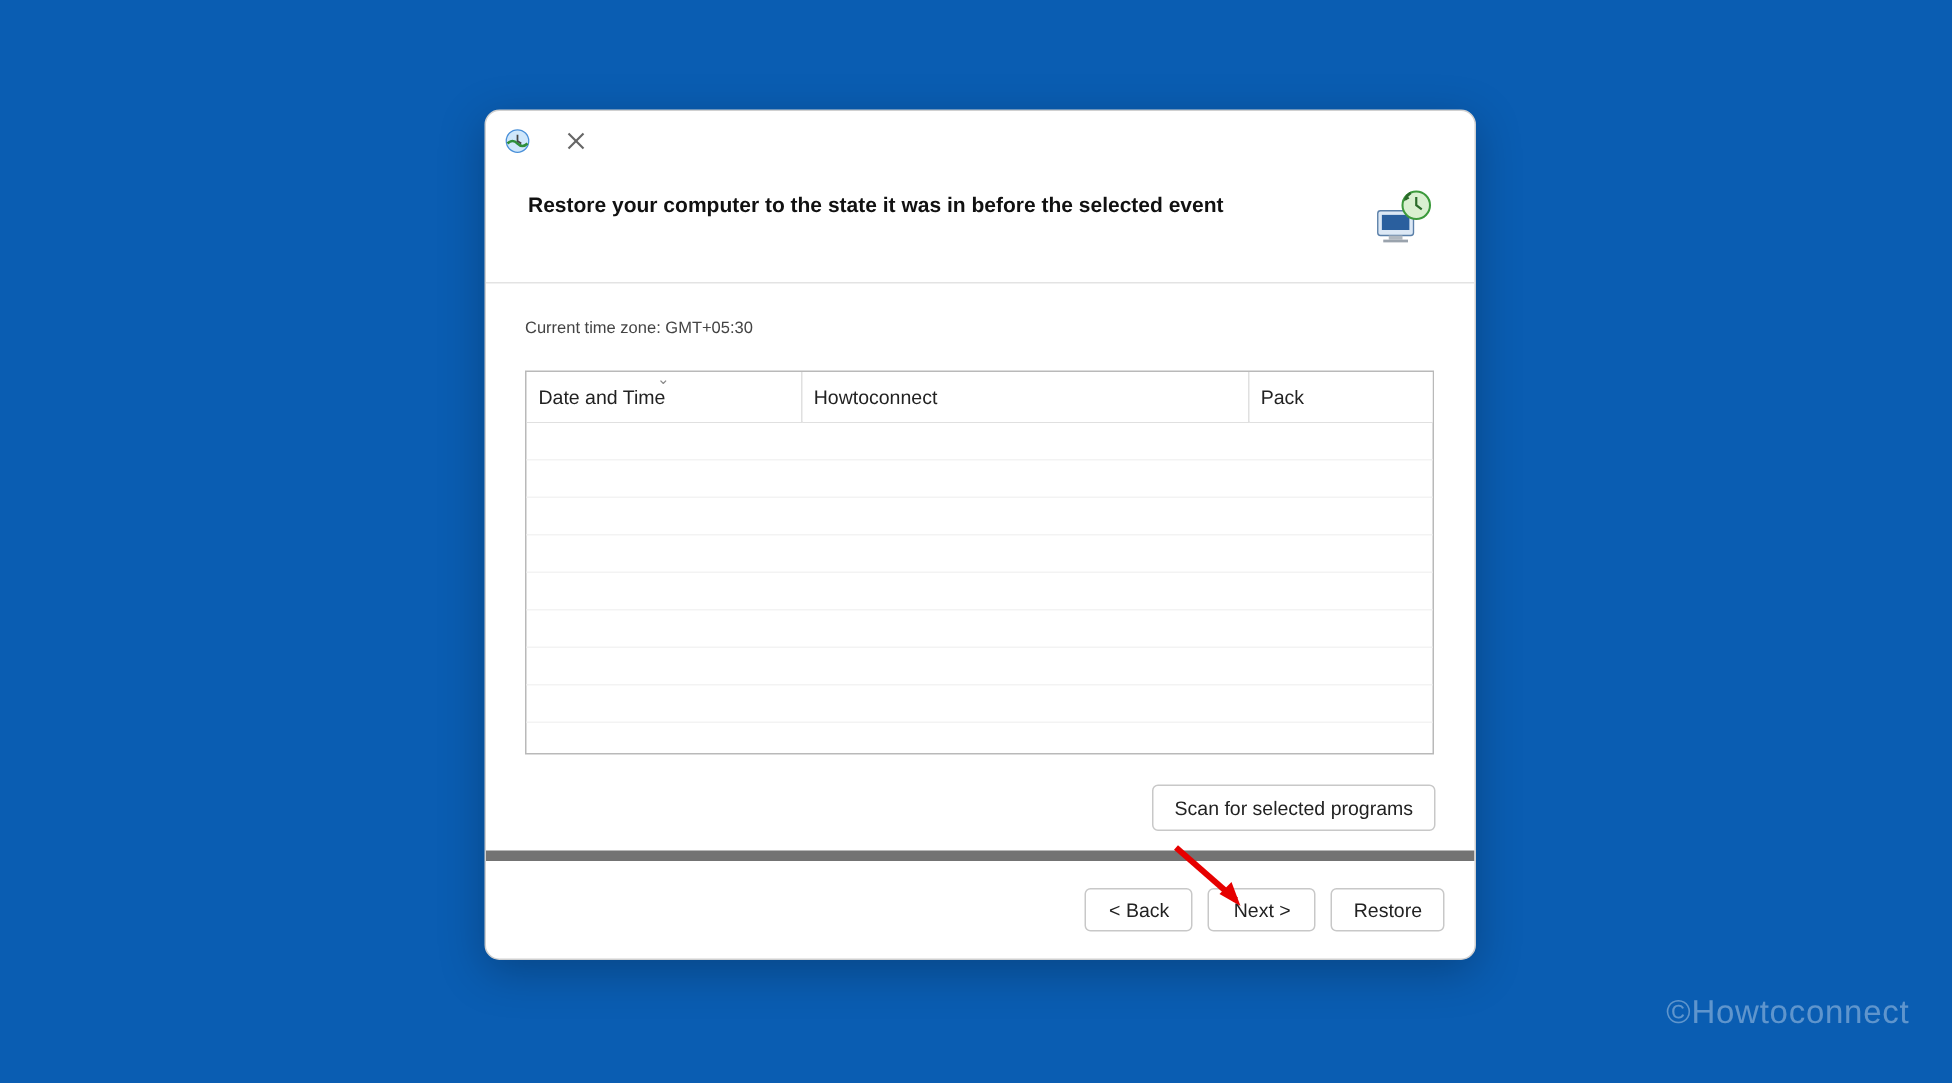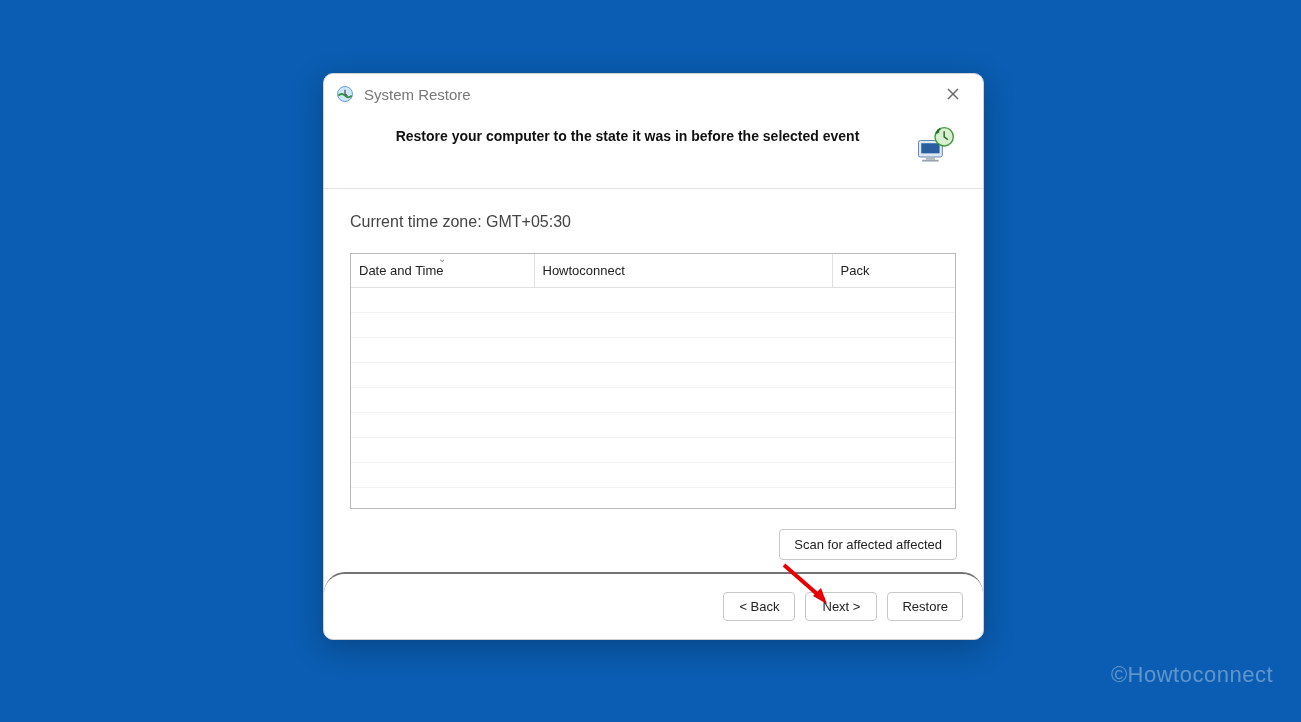--- a/index.html
+++ b/index.html
@@ -61,35 +61,34 @@
     border-bottom: 1px solid #e3e3e3;
     display: flex;
     align-items: flex-start;
   }
   .header-text {
     flex: 1;
     font-weight: 600;
     font-size: 14px;
     color: #111;
     padding-top: 4px;
-    text-align: center;
   }
   .header-icon {
     width: 44px;
     height: 44px;
     margin-left: 10px;
   }
   .content {
     flex: 1;
     padding: 24px 26px 10px 26px;
     display: flex;
     flex-direction: column;
   }
   .timezone {
-    font-size: 16px;
+    font-size: 11px;
     color: #444;
     margin-bottom: 22px;
   }
   .table-wrap {
     border: 1px solid #b9b9b9;
     width: 604px;
     height: 254px;
     background: #fff;
     font-size: 13px;
   }
@@ -139,26 +138,25 @@
     padding: 6px 14px;
     font-size: 13px;
     color: #222;
     cursor: pointer;
     min-width: 72px;
     text-align: center;
     font-family: inherit;
   }
   .btn-scan { padding: 7px 14px; }
   .footer {
-    border-top: 2px solid #737373;
+    border-top: 7px solid #737373;
     padding: 18px 20px 18px 20px;
     display: flex;
     justify-content: flex-end;
     gap: 10px;
-    border-radius: 21px;
   }
   .arrow-annotation {
     position: absolute;
     left: 779px;
     top: 560px;
     width: 60px;
     height: 50px;
     pointer-events: none;
   }
   .watermark {
@@ -177,21 +175,20 @@
 <div class="dialog">
 
   <div class="titlebar">
     <span class="title-icon">
       <svg viewBox="0 0 24 24" width="20" height="20">
         <circle cx="12" cy="12" r="9" fill="#cfe7fb" stroke="#4a90d9" stroke-width="1"></circle>
         <path d="M4 14 Q8 10 12 14 T20 14" fill="none" stroke="#2f8f3a" stroke-width="2"></path>
         <path d="M12 7 v5 l3 2" fill="none" stroke="#444" stroke-width="1.4"></path>
       </svg>
     </span>
-    <span class="title-text">System Restore</span>
     <div class="close-btn">
       <svg width="12" height="12" viewBox="0 0 12 12">
         <line x1="1" y1="1" x2="11" y2="11" stroke="#666" stroke-width="1.4"></line>
         <line x1="11" y1="1" x2="1" y2="11" stroke="#666" stroke-width="1.4"></line>
       </svg>
     </div>
   </div>
 
   <div class="header-area">
     <div class="header-text">Restore your computer to the state it was in before the selected event</div>
@@ -272,21 +269,21 @@
           <tr class="empty">
               <td>&nbsp;</td>
               <td></td>
               <td></td>
             </tr>
         </tbody>
       </table>
     </div>
 
     <div class="scan-row">
-      <button class="btn btn-scan">Scan for affected affected</button>
+      <button class="btn btn-scan">Scan for selected programs</button>
     </div>
   </div>
 
   <div class="footer">
     <button class="btn">&lt; Back</button>
     <button class="btn">Next &gt;</button>
     <button class="btn">Restore</button>
   </div>
 
 </div>

